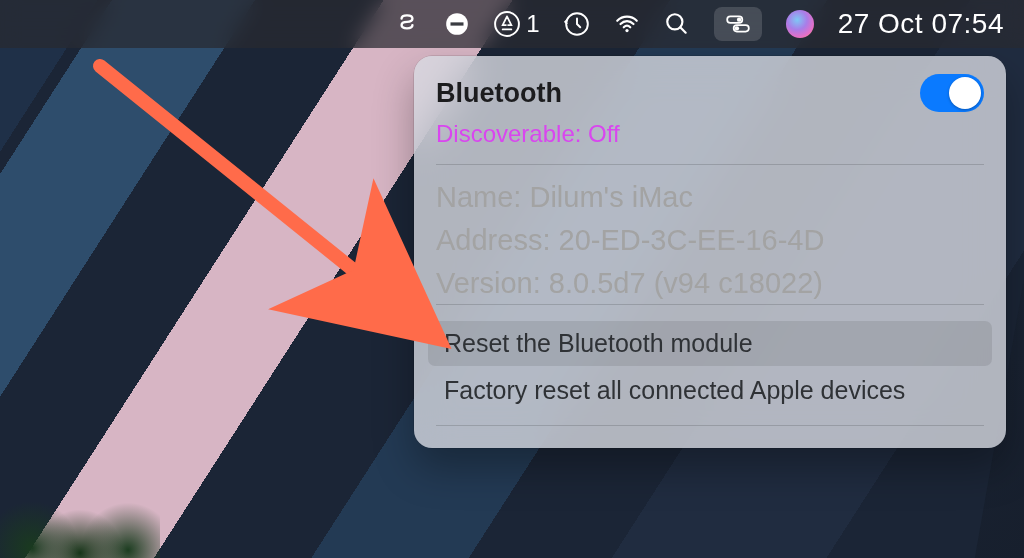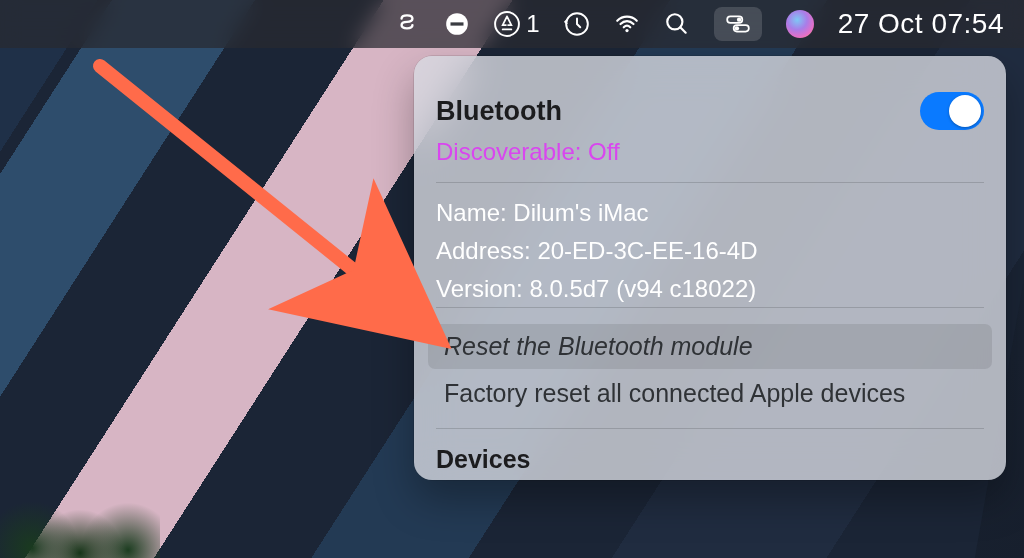--- a/index.html
+++ b/index.html
@@ -110,21 +110,20 @@
       z-index: 9;
       color: #1c1c1e;
       font-size: 25px;
       box-shadow: 0 0 0 0.5px rgba(0,0,0,0.2), 0 20px 40px rgba(0,0,0,0.3);
     }
     .panel-header {
       display: flex;
       justify-content: space-between;
       align-items: center;
       margin-bottom: 8px;
-      margin-top: 18px;
     }
     .panel-title { font-size: 27px; font-weight: 700; }
     
     .toggle {
       width: 64px;
       height: 38px;
       border-radius: 19px;
       background: #0a7aff;
       position: relative;
       cursor: pointer;
@@ -137,37 +136,36 @@
       width: 32px;
       height: 32px;
       border-radius: 50%;
       background: #fff;
       box-shadow: 0 1px 3px rgba(0,0,0,0.3);
     }
     
     .status-line { color: #d946ef; font-size: 24px; margin-bottom: 16px; }
     .divider { height: 1px; background: rgba(0,0,0,0.15); margin: 4px 0 16px 0; }
     
-    .info-line { font-size: 24px; margin-bottom: 10px; font-weight: 400; color: #ffffff;}
+    .info-line { font-size: 29px; margin-bottom: 10px; font-weight: 400; color: #a3a3a3;}
     .info-label { font-weight: 400; }
     
     .action-item {
       font-size: 25px;
       padding: 8px 8px;
       border-radius: 7px;
       cursor: pointer;
       color: #2f3236;
       margin-bottom: 2px;
     }
     .action-item.highlight {
       background: rgba(0,0,0,0.09);
       margin-left: -8px;
       margin-right: -8px;
       padding-left: 16px;
-      font-style: italic;
     }
     
     .section-title {
       font-size: 25px;
       font-weight: 700;
       margin-top: 8px;
       color: #1c1c1e;
     }
     
     
@@ -263,21 +261,20 @@
     <span>8.0.5d7 (v94 c18022)</span>
   </div>
 
   <div class="divider"></div>
 
   <div class="action-item highlight">Reset the Bluetooth module</div>
   <div class="action-item">Factory reset all connected Apple devices</div>
 
   <div class="divider" style="margin-top:12px"></div>
 
-  <div class="section-title">Devices</div>
 </div>
 
 <svg class="arrow-svg" viewBox="0 0 420 330">
   <defs>
     <marker id="arrowhead" markerWidth="12" markerHeight="12" refX="8" refY="6" orient="auto">
       <path d="M0,0 L12,6 L0,12 L3,6 Z" fill="#ff6b4a"></path>
     </marker>
   </defs>
   <line x1="30" y1="20" x2="338" y2="268" stroke="#ff6b4a" stroke-width="14" marker-end="url(#arrowhead)" stroke-linecap="round"></line>
 </svg>

